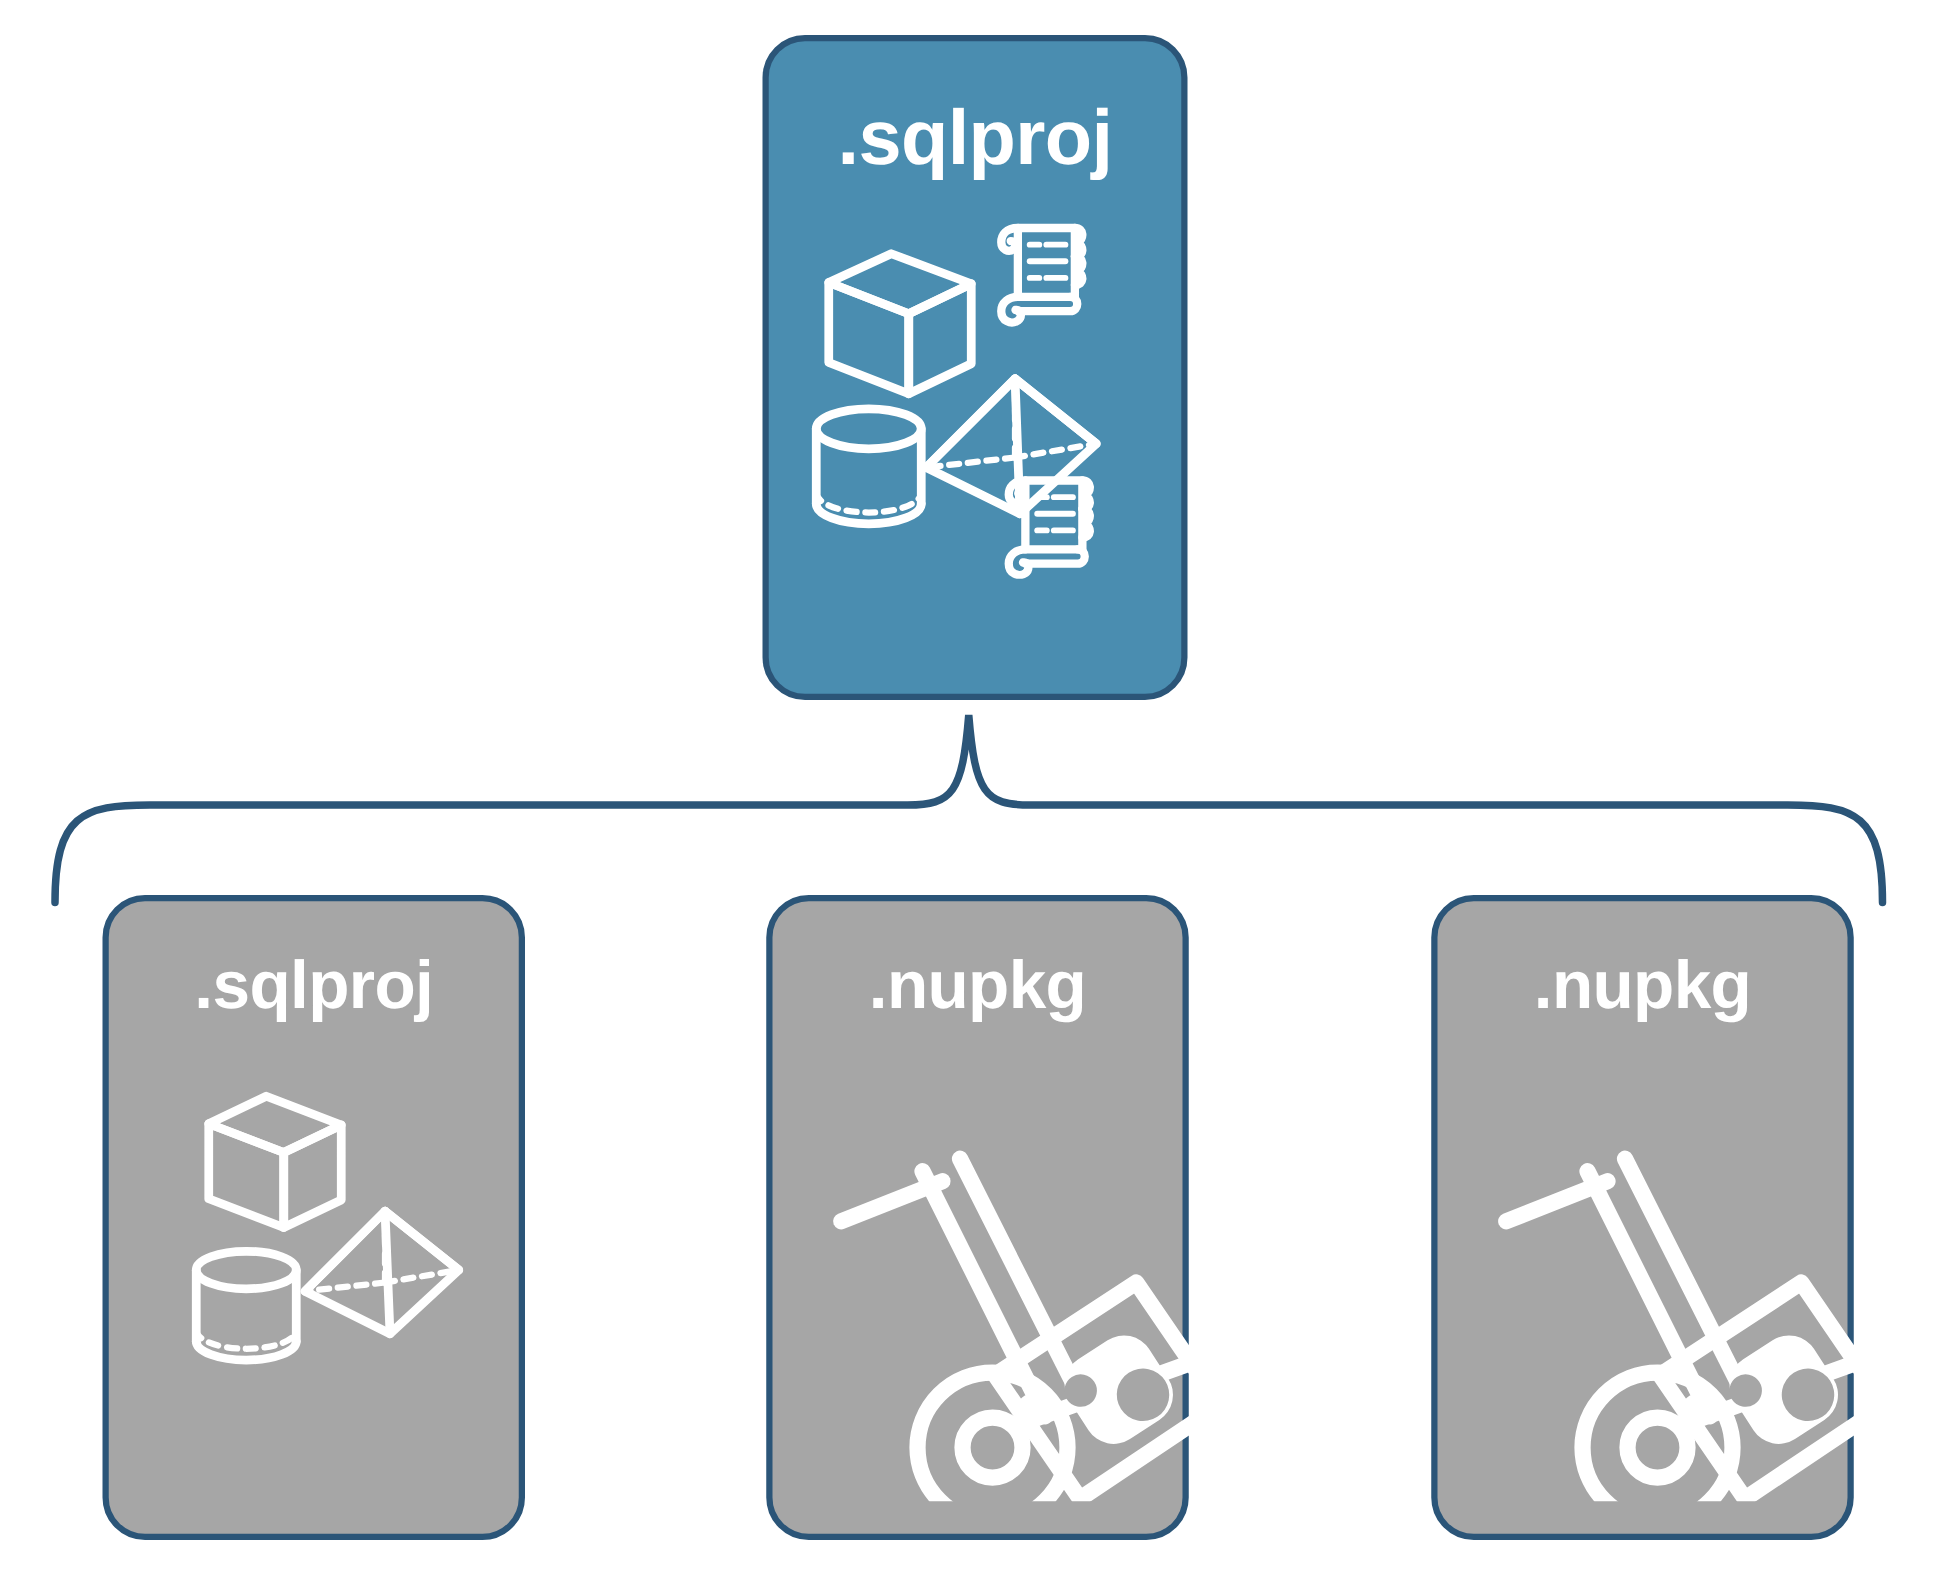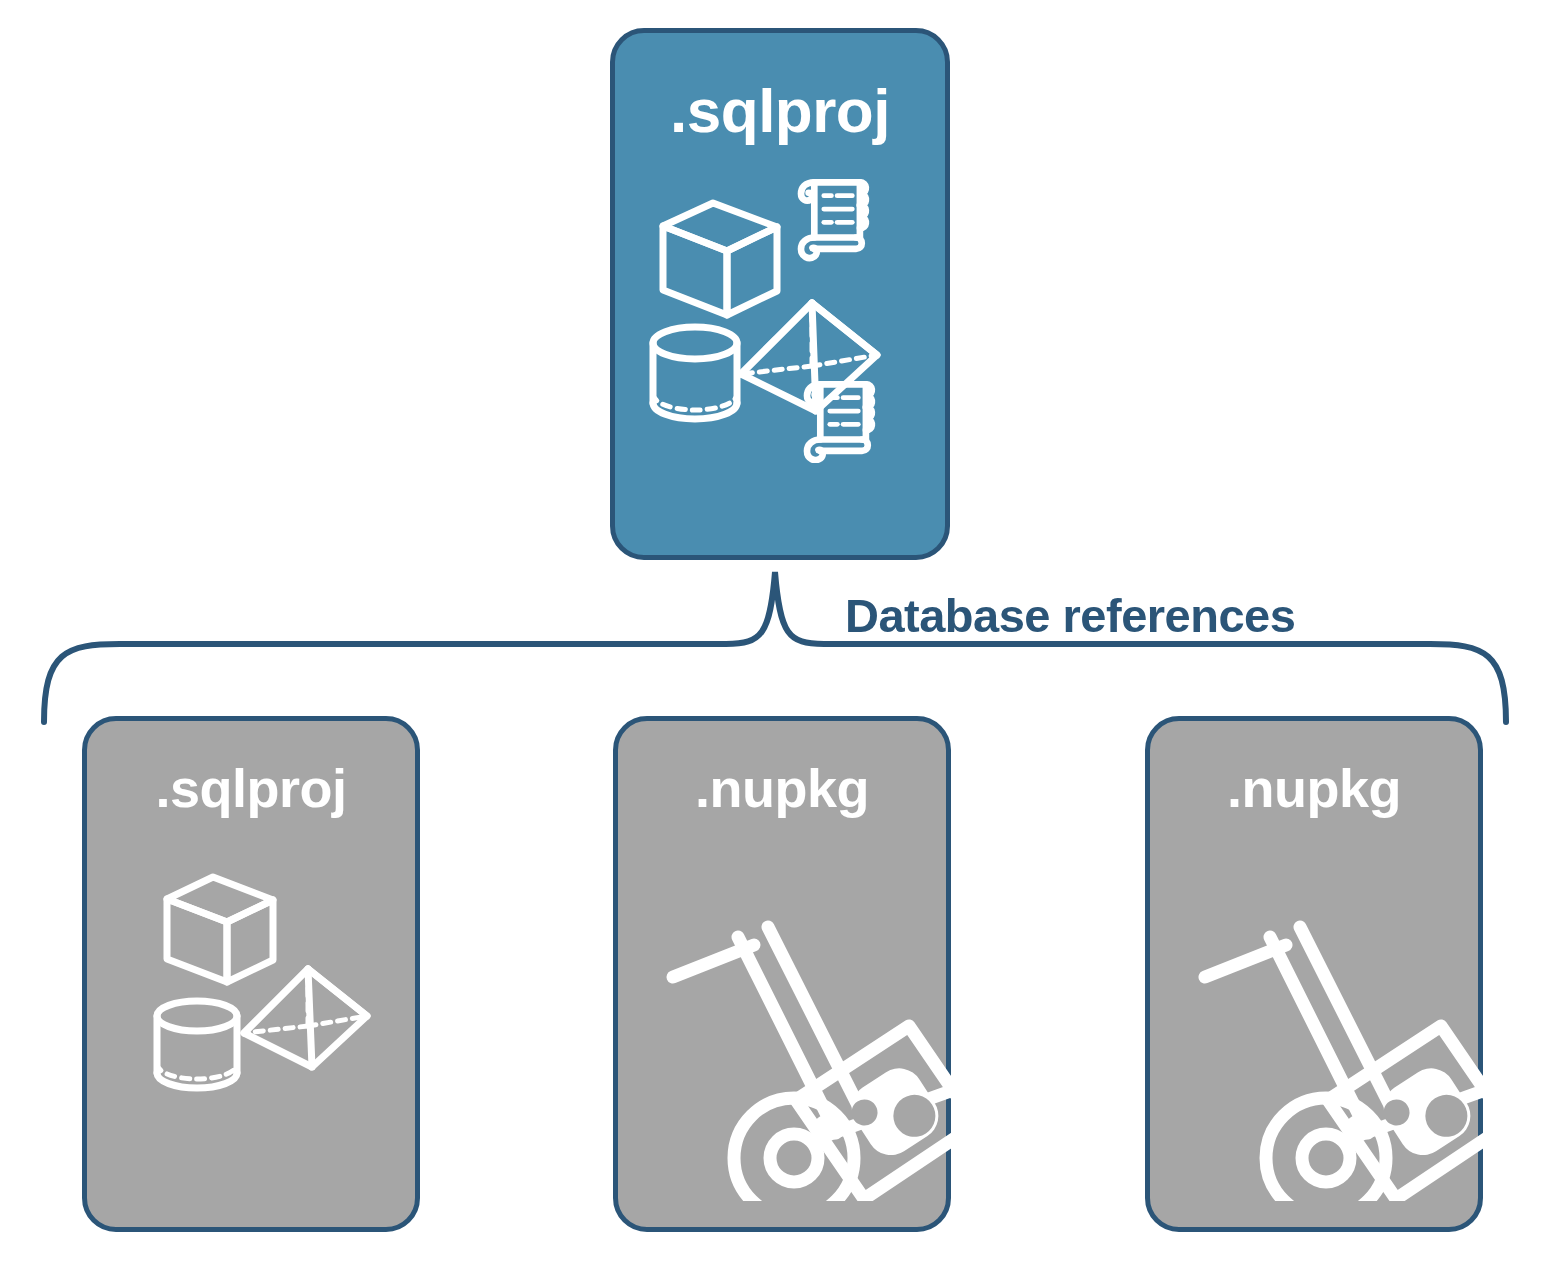--- a/index.html
+++ b/index.html
@@ -152,21 +152,20 @@
             <path d="M 24 40 L 54 40" stroke-width="5"></path>
             <path d="M 24 54 L 32 54" stroke-width="5"></path>
             <path d="M 38 54 L 54 54" stroke-width="5"></path>
           </g>
 
         </g>
       </svg>
     </div>
   </div>
 
-  <div class="brace-label" style="left:845px; top:588px;">Database references</div>
 
   <div class="node-box child-node sqlproj-child" style="left:82px; top:716px; width:338px; height:516px;">
 
     <div class="node-label">.sqlproj</div>
 
     <div class="node-art">
       <svg viewBox="0 0 338 260" width="338" height="260">
         <g fill="none" stroke="#ffffff" stroke-width="7" stroke-linejoin="round" stroke-linecap="round">
 
           <g>

